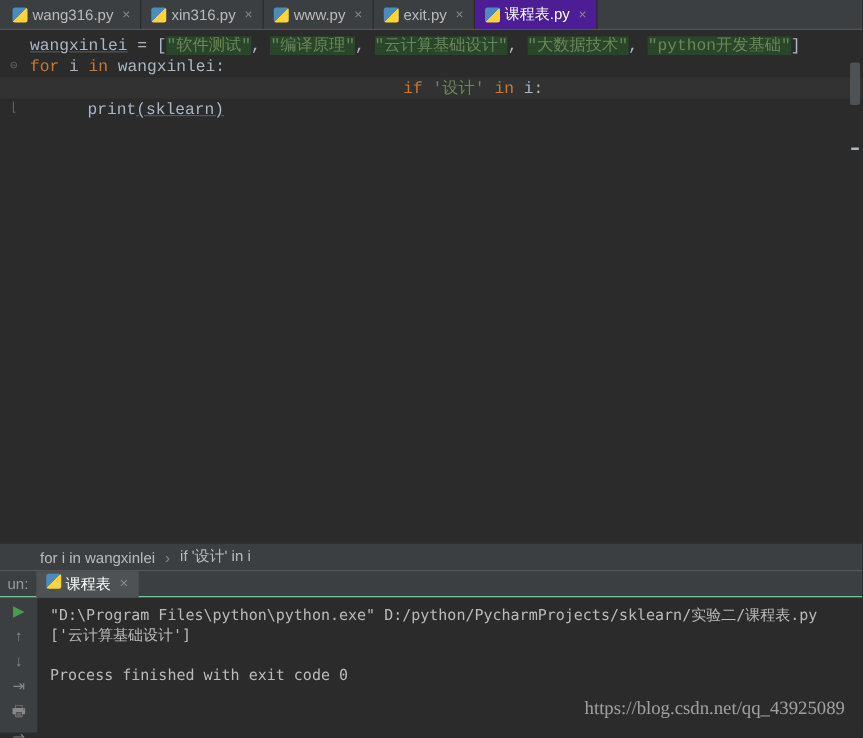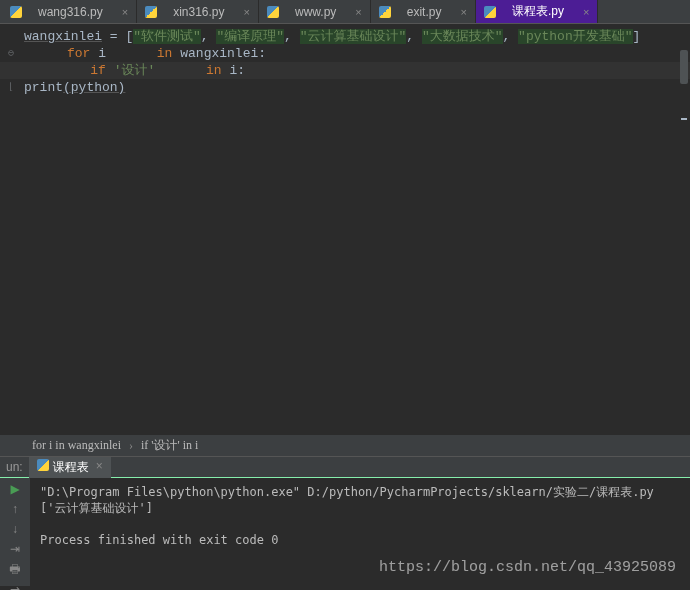--- a/index.html
+++ b/index.html
@@ -15,21 +15,21 @@
     .tabs {
       display: flex;
       background: #3c3f41;
       height: 24px;
       border-bottom: 1px solid #555;
       padding-left: 2px;
     }
     .tab {
       display: flex; align-items: center;
       padding: 0 8px;
-      gap: 16px;
+      gap: 4px;
       color: #bbbbbb;
       border-right: 1px solid #2b2b2b;
       cursor: pointer;
     }
     .tab.active { background: #4c1d95; color: #fff; }
     .tab-close { color: #888; font-size: 11px; margin-left: 3px; }
     .py-icon {
       width: 12px; height: 12px;
       display: inline-block;
       background: linear-gradient(135deg, #4b8bbe 50%, #ffd43b 50%);
@@ -38,35 +38,34 @@
     .editor {
       font-family: Consolas, "Courier New", monospace;
       font-size: 13px;
       padding: 4px 8px 4px 24px;
       line-height: 17px;
       color: #a9b7c6;
       height: 410px;
       position: relative;
     }
     .gutter-mark { position: absolute; left: 8px; color: #606366; font-size: 10px; }
-    .hl-line { background: #323232; margin-left: -24px; padding-left: 16px; margin-right: -8px; }
-    .kw { color: #cc7832; margin-left: 43px; }
+    .hl-line { background: #323232; margin-left: -24px; padding-left: 36px; margin-right: -8px; text-align: center; }
+    .kw { color: #cc7832; }
     .str { color: #6a8759; }
     .str-hl { color: #6a8759; background: #29452a; }
     .id-u { text-decoration: underline; text-decoration-color: #555; text-align: right; }
-    .fn { color: #a9b7c6; }
+    .fn { color: #a9b7c6; margin-left: 46px; }
     .breadcrumb {
       background: #3c3f41;
       height: 22px;
       display: flex; align-items: center;
       padding: 0 12px 0 32px;
       gap: 8px;
       color: #bbbbbb;
       border-top: 1px solid #2b2b2b;
-      font-family: Liberation Serif, serif;
     }
     .bc-sep { color: #888; }
     .run-header {
       background: #3c3f41;
       height: 22px;
       display: flex; align-items: center;
       padding: 0 6px;
       border-top: 1px solid #555;
       border-bottom: 1px solid #86efac;
     }
@@ -96,21 +95,21 @@
       color: #bbb;
       line-height: 16px;
       background: #2b2b2b;
       white-space: pre-wrap;
     }
     .watermark {
       position: absolute;
       right: 14px; bottom: 14px;
       color: rgba(255,255,255,0.55);
       font-size: 15px;
-      font-family: Liberation Mono, monospace;
+      font-family: Liberation Serif, serif;
       pointer-events: none;
     }
     .scroll-track {
       position: absolute;
       right: 2px; top: 26px;
       width: 8px; height: 280px;
       background: transparent;
     }
     .scroll-thumb { width: 8px; height: 34px; background: #4e5254; border-radius: 2px; }
     .caret-mark { position: absolute; right: 3px; top: 94px; width: 6px; height: 2px; background: #a9b7c6; }
@@ -154,21 +153,21 @@
     <span class="gutter-mark">⊖</span>
     <span class="kw">for</span><span> i </span><span class="kw">in</span><span> wangxinlei:</span>
   </div>
   <div class="hl-line">
     &nbsp;&nbsp;&nbsp;&nbsp;<span class="kw">if </span><span class="str">'设计'</span><span class="kw"> in </span><span>i:</span>
   </div>
   <div>
     <span class="gutter-mark">⌊</span>
   </div>
   <div>
-    <span class="fn">print</span><span class="id-u">(python)</span>
+    <span class="fn">print</span><span class="id-u">(sklearn)</span>
   </div>
   <div class="scroll-track">
       <div class="scroll-thumb"></div>
     </div>
   <div class="caret-mark"></div>
 </div>
 
 <div class="breadcrumb">
   <span>for i in wangxinlei</span>
   <span class="bc-sep">›</span>

